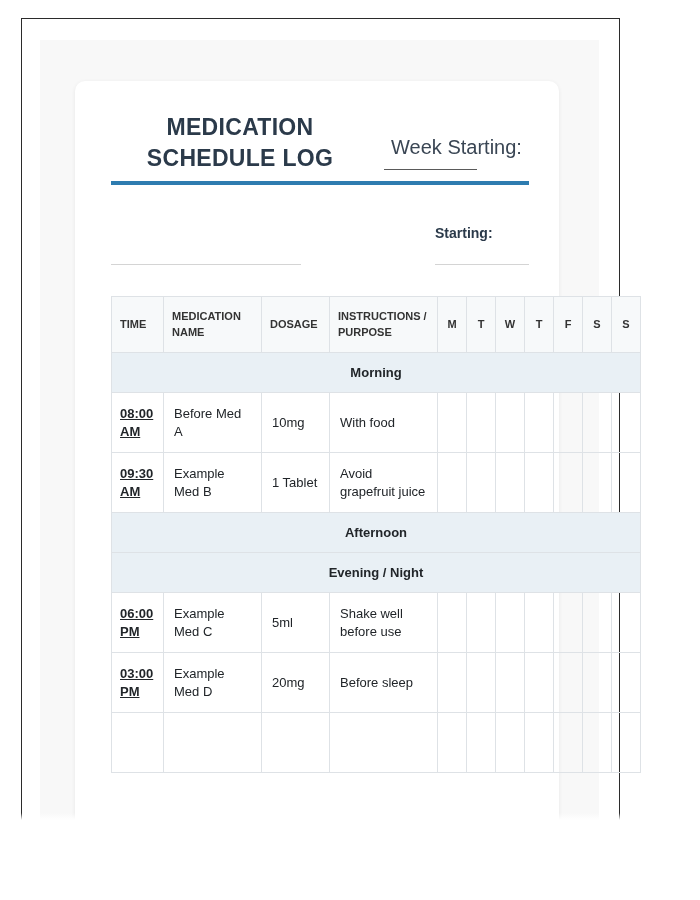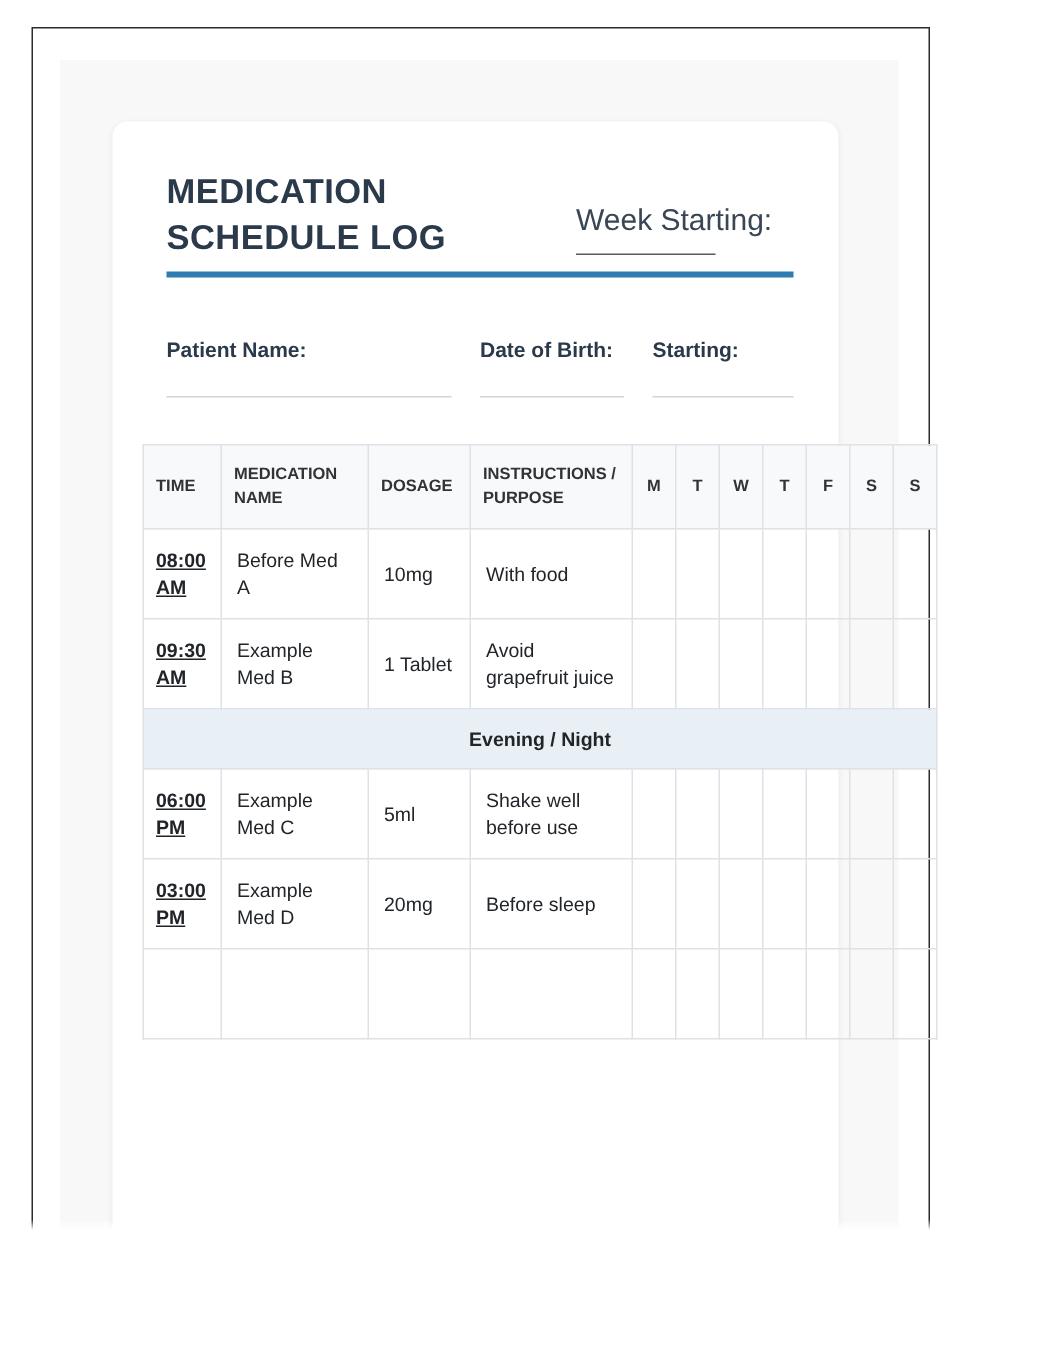--- a/index.html
+++ b/index.html
@@ -24,42 +24,42 @@
   
   .page-card {
     position:absolute; left:75px; top:81px; width:484px; height:767px;
     background:#ffffff; border-radius:10px;
     box-shadow:0 1px 4px rgba(0,0,0,0.07);
     z-index:3;
   }
 
   
   .content { position:absolute; left:111px; top:112px; width:418px; z-index:4; }
-  .head-row { display:flex; justify-content:space-between; align-items:flex-start; }
+  .head-row { display:flex; justify-content:space-between; align-items:flex-start;text-align:center; }
   .doc-title {
     flex:0 0 258px; width:258px;
     font-size:23px; line-height:31px; font-weight:bold;
     letter-spacing:0.3px; color:#2b3a4a;
   }
   .week-block { flex:0 0 145px; margin-top:27px; }
   .week-label { font-size:20px; color:#3a4654; line-height:17px; }
   .week-line { width:93px; margin-top:13px; border-bottom:1px solid #5a5a5a; height:0; }
   .rule { margin-top:7px; height:4px; background:#2e7cb0; }
 
   .fields { display:flex; justify-content:space-between; margin-top:40px; }
   .field { position:relative; height:40px; }
   .field-pname { width:190px; }
   .field-dob { width:96px; }
   .field-phys { width:94px; }
   .field-label { font-size:14px; font-weight:bold; color:#2b3a4a; line-height:16px; }
   .field-line { position:absolute; left:0; right:0; bottom:0; border-bottom:1px solid #d4d4d4; }
 
   
   .log-table {
-    position:absolute; left:95px; top:296px; width:529px;
+    position:absolute; left:111px; top:296px; width:529px;
     border-collapse:collapse; table-layout:fixed; z-index:5;
     background:transparent;
   }
   .log-table th, .log-table td { border:1px solid #dee2e6; }
   .log-table thead th {
     background:#f7f9fa; font-size:11px; font-weight:bold; color:#333;
     height:56px; vertical-align:middle; text-align:left;
     padding:4px 8px; line-height:1.4;
   }
   .log-table thead th.th-day { text-align:center; padding:4px 1px; }
@@ -97,25 +97,20 @@
       <div class="doc-title">MEDICATION SCHEDULE LOG</div>
       <div class="week-block">
         <div class="week-label">Week Starting:</div>
         <div class="week-line"></div>
       </div>
     </div>
     <div class="rule"></div>
 
     <div class="fields">
       <div class="field field-pname">
-        <div class="field-label">Patient Name:</div>
-        <div class="field-line"></div>
-      </div>
-      <div class="field field-dob">
-        <div class="field-label">Date of Birth:</div>
         <div class="field-line"></div>
       </div>
       <div class="field field-phys">
         <div class="field-label">Starting:</div>
         <div class="field-line"></div>
       </div>
     </div>
   </div>
 
   <table class="log-table" id="log-table">
@@ -141,20 +136,23 @@
           <th class="th-day">M</th>
           <th class="th-day">T</th>
           <th class="th-day">W</th>
           <th class="th-day">T</th>
           <th class="th-day">F</th>
           <th class="th-day">S</th>
           <th class="th-day">S</th>
         </tr>
       </thead>
     <tbody id="log-tbody">
+        <tr class="section-row">
+          <td class="section-cell" colspan="11">Morning</td>
+        </tr>
         <tr class="data-row">
           <td class="cell-time">08:00 AM</td>
           <td class="cell-name">Before Med A</td>
           <td class="cell-dosage">10mg</td>
           <td class="cell-instr">With food</td>
           <td class="cell-day"></td>
           <td class="cell-day"></td>
           <td class="cell-day"></td>
           <td class="cell-day"></td>
           <td class="cell-day"></td>
@@ -168,20 +166,23 @@
           <td class="cell-instr">Avoid grapefruit juice</td>
           <td class="cell-day"></td>
           <td class="cell-day"></td>
           <td class="cell-day"></td>
           <td class="cell-day"></td>
           <td class="cell-day"></td>
           <td class="cell-day"></td>
           <td class="cell-day"></td>
         </tr>
         <tr class="section-row">
+          <td class="section-cell" colspan="11">Afternoon</td>
+        </tr>
+        <tr class="section-row">
           <td class="section-cell" colspan="11">Evening / Night</td>
         </tr>
         <tr class="data-row">
           <td class="cell-time">06:00 PM</td>
           <td class="cell-name">Example Med C</td>
           <td class="cell-dosage">5ml</td>
           <td class="cell-instr">Shake well before use</td>
           <td class="cell-day"></td>
           <td class="cell-day"></td>
           <td class="cell-day"></td>

